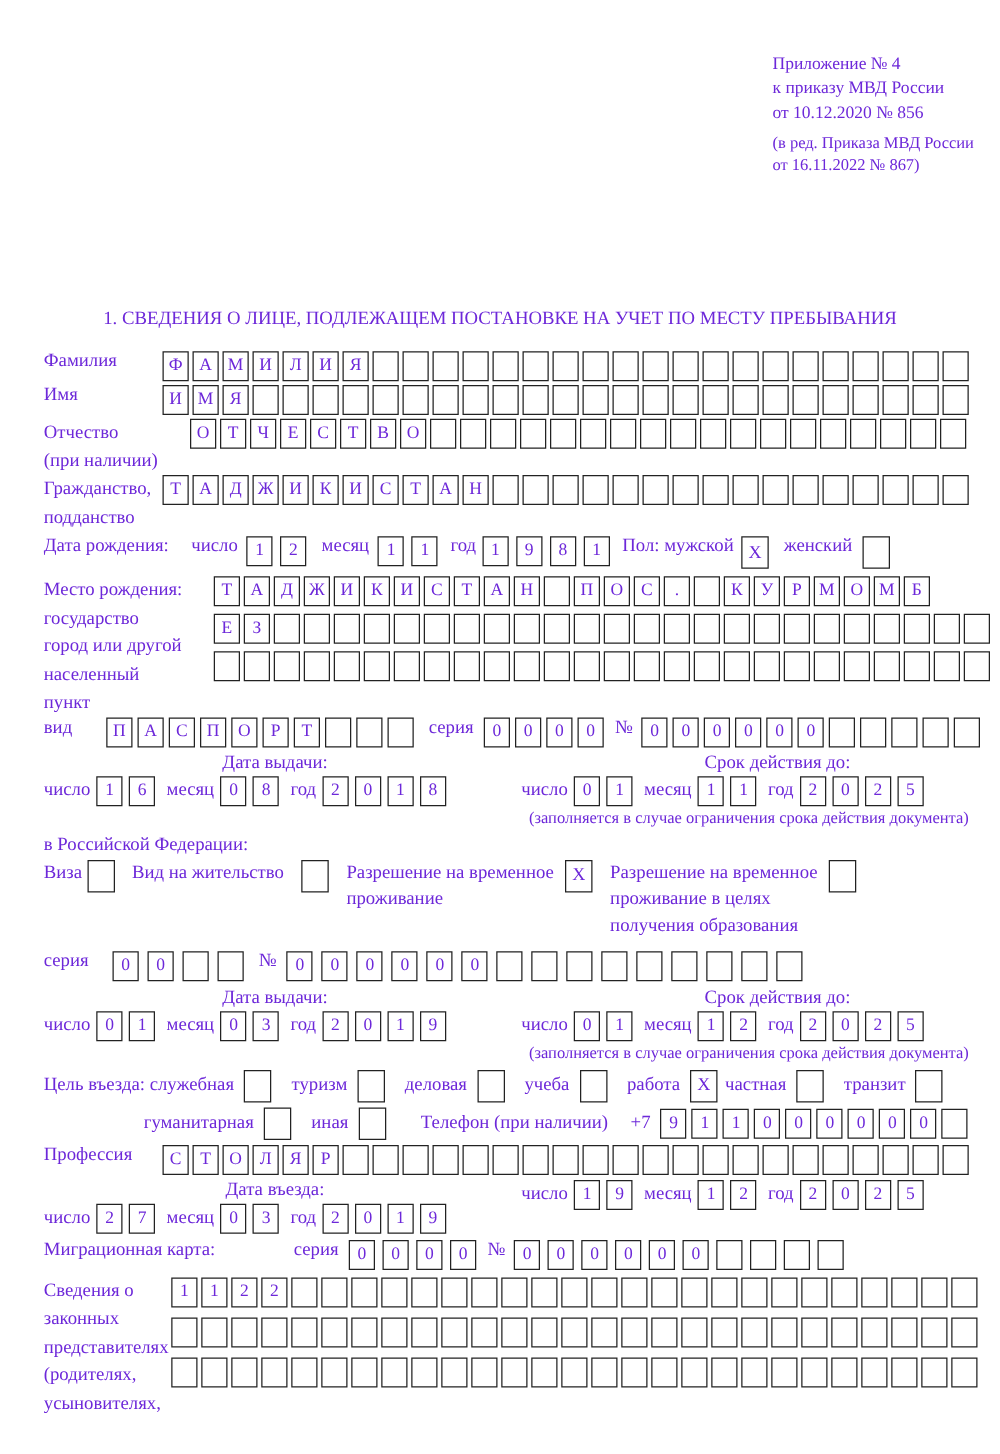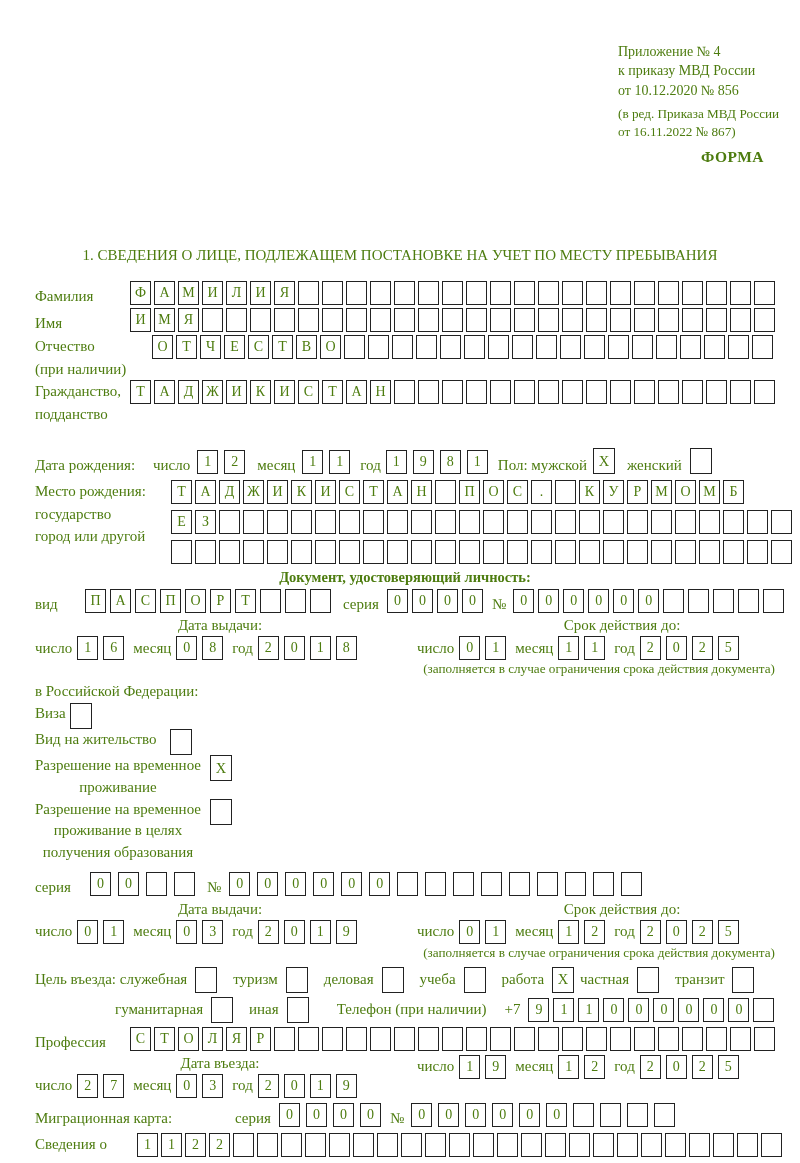--- a/index.html
+++ b/index.html
@@ -1,29 +1,29 @@
 <!DOCTYPE html>
 <html><head>
 <meta charset="utf-8">
 <style>
   html,body{margin:0;padding:0;background:#fff;}
   .page{
     width:800px;height:1163px;background:#fff;position:relative;overflow:hidden;
-    font-family:"Liberation Serif","DejaVu Serif",serif;color:#4d7c0f;font-size:15px;
+    font-family:"Liberation Serif","DejaVu Serif",serif;color:#6d28d9;font-size:15px;
   }
   
   .appendix{position:absolute;top:42px;left:618px;line-height:1.38;font-size:14px;}
   .appendix .note{margin-top:5px;font-size:13.2px;}
   .forma{position:absolute;top:148px;left:0;right:36px;text-align:right;font-weight:bold;font-size:15.5px;letter-spacing:.5px;}
   .title{position:absolute;top:182px;left:0;width:100%;text-align:center;font-weight:bold;font-size:15.5px;line-height:1.5;}
   .blank-line{display:inline-block;width:52px;border-bottom:2.5px solid #444;height:12px;margin-left:10px;}
   .section-title{position:absolute;top:247px;left:0;width:100%;text-align:center;font-weight:normal;font-size:15px;}
   
   .form{position:absolute;top:281px;left:35px;width:740px;}
-  .frow{display:flex;align-items:flex-end;margin-bottom:3px;}
+  .frow{display:flex;align-items:flex-start;margin-bottom:3px;}
   .frow.top{align-items:flex-start;}
   .lbl{flex:0 0 auto;}
   .lbl.w95{width:95px;}
   .lbl.w117{width:117px;}
   .lbl.w115{width:115px;}
   .lbl.w102{width:102px;}
   .lbl.ml{line-height:1.5;}
   .boxes{display:flex;flex-wrap:nowrap;gap:3px;}
   .boxes.spread{gap:6px;}
   .boxes.spread7{gap:7px;}
@@ -39,24 +39,24 @@
   .dcol .dhead{text-align:center;margin-bottom:2px;}
   .dcol.left{width:350px;}
   .dcol.left .dhead{width:260px;margin-left:55px;}
   .dcol.right{margin-left:32px;}
   .dcol.right .dhead{width:270px;margin-left:70px;}
   .dfields{display:flex;align-items:center;}
   .dfields .t{margin:0 5px 0 0;}
   .dfields .boxes{gap:5px;margin-right:9px;}
   .note-r{text-align:right;font-size:13.2px;margin:0 0 6px 0;}
   .plain{margin:4px 0 2px 0;}
-  .permits{display:flex;align-items:flex-start;margin:3px 0 8px 0;flex-direction:column;}
+  .permits{display:flex;align-items:flex-start;margin:3px 0 8px 0;}
   .permits .p-item{display:flex;align-items:flex-start;}
   .permits .p-label{line-height:1.45;}
-  .permits .p-label.ctr{text-align:center;}
+  .permits .p-label.ctr{text-align:left;}
   .permits .checkbox{margin-left:9px;margin-top:0;}
   .gap8{width:14px;flex:0 0 auto;}
   .purpose{display:flex;align-items:center;margin:6px 0 4px 0;}
   .purpose .t{margin-right:8px;}
   .purpose .checkbox{margin-right:16px;}
   .purpose .checkbox:last-child{margin-right:0;}
   .indent80{padding-left:80px;}
 </style>
 </head>
 <body>
@@ -66,21 +66,20 @@
   <div class="appendix">
     <div>Приложение № 4</div>
     <div>к приказу МВД России</div>
     <div>от 10.12.2020 № 856</div>
     <div class="note">
       <div>(в ред. Приказа МВД России</div>
       <div>от 16.11.2022 № 867)</div>
     </div>
   </div>
 
-  <div class="forma">ФОРМА</div>
 
 
   <div class="section-title">1. СВЕДЕНИЯ О ЛИЦЕ, ПОДЛЕЖАЩЕМ ПОСТАНОВКЕ НА УЧЕТ ПО МЕСТУ ПРЕБЫВАНИЯ</div>
 
   <div class="form">
 
     <div class="frow">
       <span class="lbl w95">Фамилия</span>
       <span class="boxes">
           <span class="cell">Ф</span>
@@ -211,21 +210,21 @@
           <span class="cell"></span>
           <span class="cell"></span>
           <span class="cell"></span>
           <span class="cell"></span>
           <span class="cell"></span>
           <span class="cell"></span>
         </span>
     </div>
 
     <div class="frow" style="margin-bottom:6px;">
-      <span class="lbl" style="width:118px;margin-top:28px;">Дата рождения:</span>
+      <span class="lbl" style="width:118px;">Дата рождения:</span>
       <span class="t" style="margin-right:7px;">число</span>
       <span class="boxes spread">
           <span class="cell">1</span>
           <span class="cell">2</span>
         </span>
       <span class="t" style="margin:0 7px 0 12px;">месяц</span>
       <span class="boxes spread">
           <span class="cell">1</span>
           <span class="cell">1</span>
         </span>
@@ -240,20 +239,21 @@
       <span class="checkbox">X</span>
       <span class="t" style="margin:0 8px 0 12px;">женский</span>
       <span class="checkbox"></span>
     </div>
 
     <div class="frow top" style="margin-bottom:0;gap:21px;">
       <span class="lbl w115 ml">
         <div>Место рождения:</div>
         <div>государство</div>
         <div>город или другой</div>
+        <div>населенный пункт</div>
       </span>
       <span class="stack">
         <span class="boxes">
             <span class="cell">Т</span>
             <span class="cell">А</span>
             <span class="cell">Д</span>
             <span class="cell">Ж</span>
             <span class="cell">И</span>
             <span class="cell">К</span>
             <span class="cell">И</span>
@@ -327,21 +327,20 @@
             <span class="cell"></span>
             <span class="cell"></span>
             <span class="cell"></span>
             <span class="cell"></span>
             <span class="cell"></span>
             <span class="cell"></span>
           </span>
       </span>
     </div>
 
-    <div class="center-b">Документ, удостоверяющий личность:</div>
 
     <div class="frow" style="margin-bottom:4px;">
       <span class="lbl" style="width:50px;">вид</span>
       <span class="boxes g4">
           <span class="cell">П</span>
           <span class="cell">А</span>
           <span class="cell">С</span>
           <span class="cell">П</span>
           <span class="cell">О</span>
           <span class="cell">Р</span>

